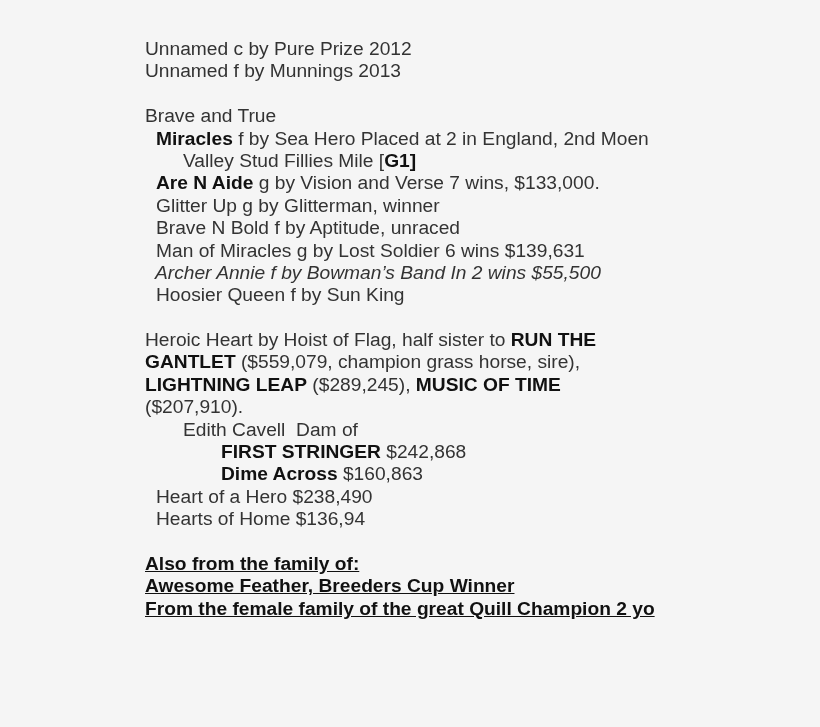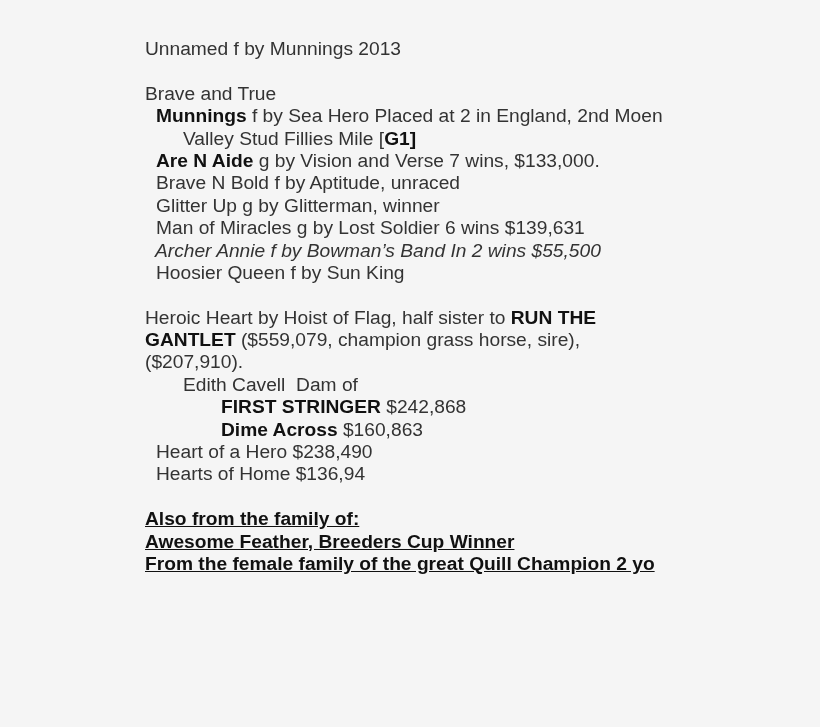--- a/index.html
+++ b/index.html
@@ -33,47 +33,51 @@
     .i1b { padding-left: 10px; font-style: italic; }
     .i2 { padding-left: 38px; }
     .i3 { padding-left: 76px; }
     .bold-line { font-weight: bold; color: #111111; text-decoration: underline; }
   </style>
 </head>
 <body>
 
 <div class="doc">
 
+  <div class="line">Unnamed c by Pure Prize 2012</div>
   <div class="line">Unnamed f by Munnings 2013</div>
 
   <div class="gap"></div>
 
   <div class="line">Brave and True</div>
   <div class="line i1">
-    <span class="b">Munnings</span><span> f by Sea Hero Placed at 2 in England, 2nd Moen</span>
+    <span class="b">Miracles</span><span> f by Sea Hero Placed at 2 in England, 2nd Moen</span>
   </div>
   <div class="line i2">
     <span>Valley Stud Fillies Mile [</span><span class="b">G1</span><span class="b">]</span>
   </div>
   <div class="line i1">
     <span class="b">Are N Aide</span><span> g by Vision and Verse 7 wins, $133,000.</span>
   </div>
+  <div class="line i1">Glitter Up g by Glitterman, winner</div>
   <div class="line i1">Brave N Bold f by Aptitude, unraced</div>
-  <div class="line i1">Glitter Up g by Glitterman, winner</div>
   <div class="line i1">Man of Miracles g by Lost Soldier 6 wins $139,631</div>
   <div class="line i1b">Archer Annie f by Bowman’s Band In 2 wins $55,500</div>
   <div class="line i1">Hoosier Queen f by Sun King</div>
 
   <div class="gap"></div>
 
   <div class="line">
     <span>Heroic Heart by Hoist of Flag, half sister to </span><span class="b">RUN THE</span>
   </div>
   <div class="line">
     <span class="b">GANTLET</span><span> ($559,079, champion grass horse, sire),</span>
+  </div>
+  <div class="line">
+    <span class="b">LIGHTNING LEAP</span><span> ($289,245), </span><span class="b">MUSIC OF TIME</span>
   </div>
   <div class="line">($207,910).</div>
   <div class="line i2" style="white-space: pre;">Edith Cavell  Dam of</div>
   <div class="line i3">
     <span class="b">FIRST STRINGER</span><span> $242,868</span>
   </div>
   <div class="line i3">
     <span class="b">Dime Across</span><span> $160,863</span>
   </div>
   <div class="line i1">Heart of a Hero $238,490</div>

